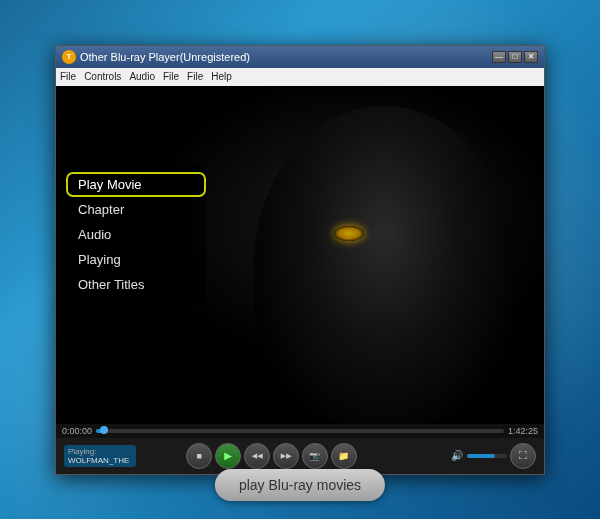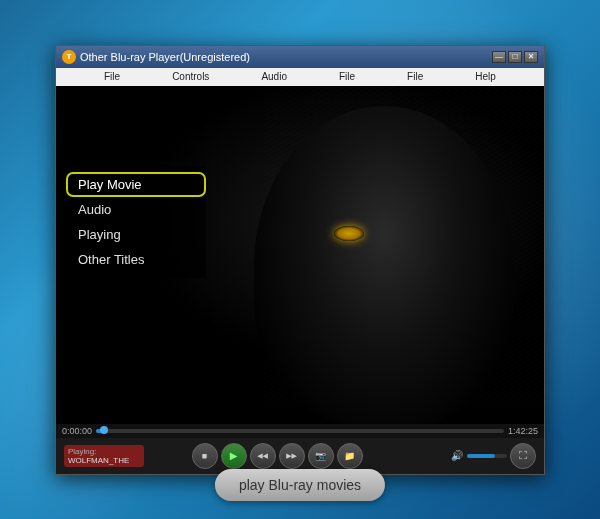--- a/index.html
+++ b/index.html
@@ -109,21 +109,20 @@
       justify-content: space-between;
     }
     .menu-items {
       display: flex;
       gap: 8px;
     }
     .menu-item {
       font-size: 10px;
       color: #222;
       cursor: pointer;
-      margin-left: 44px;
     }
     .menu-right {
       display: flex;
       align-items: center;
       gap: 6px;
     }
     .menu-right-item {
       font-size: 10px;
       color: #222;
       display: flex;
@@ -250,22 +249,22 @@
     .controls-bar {
       height: 36px;
       background: #1a1a1a;
       display: flex;
       align-items: center;
       padding: 0 8px;
       gap: 6px;
       flex-shrink: 0;
     }
     .playing-info {
-      width: 80px;
-      background: #7f1d1d;
+      width: 72px;
+      background: #0c4a6e;
       border-radius: 3px;
       padding: 2px 4px;
       flex-shrink: 0;
     }
     .playing-label {
       font-size: 8px;
       color: #aaa;
     }
     .playing-title {
       font-size: 8px;
@@ -379,20 +378,21 @@
 
   <div class="video-area">
     <div class="video-bg"></div>
     <div class="wolf-fur"></div>
     <div class="wolf-face">
       <div class="wolf-eye"></div>
     </div>
 
     <div class="video-menu">
       <div class="video-menu-item active">Play Movie</div>
+      <div class="video-menu-item">Chapter</div>
       <div class="video-menu-item">Audio</div>
       <div class="video-menu-item">Playing</div>
       <div class="video-menu-item">Other Titles</div>
     </div>
   </div>
 
   <div class="progress-area">
     <span class="time-label">0:00:00</span>
     <div class="progress-bar">
       <div class="progress-fill"></div>

